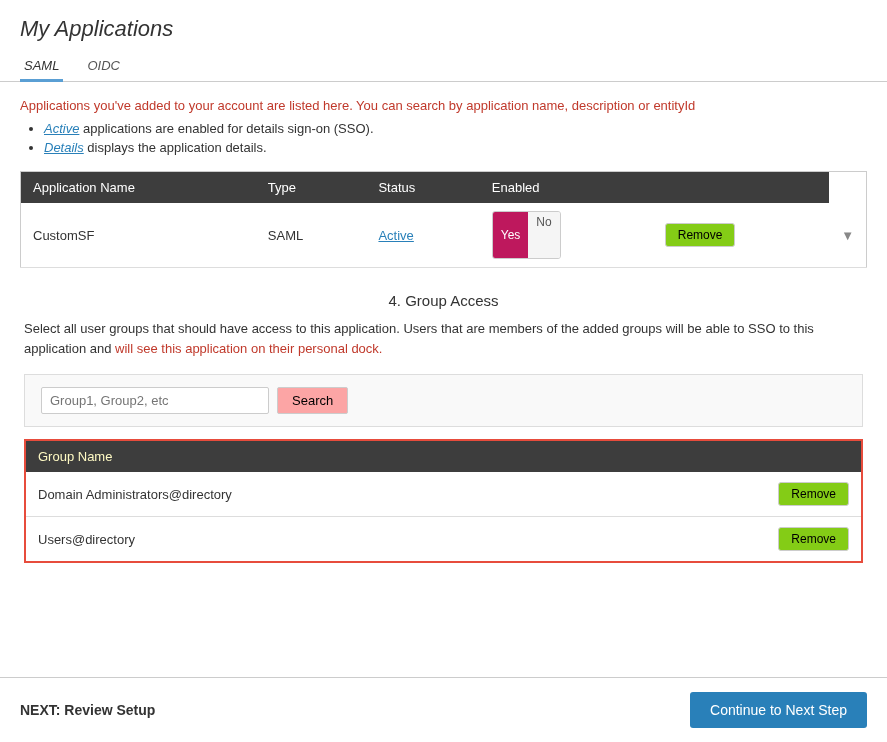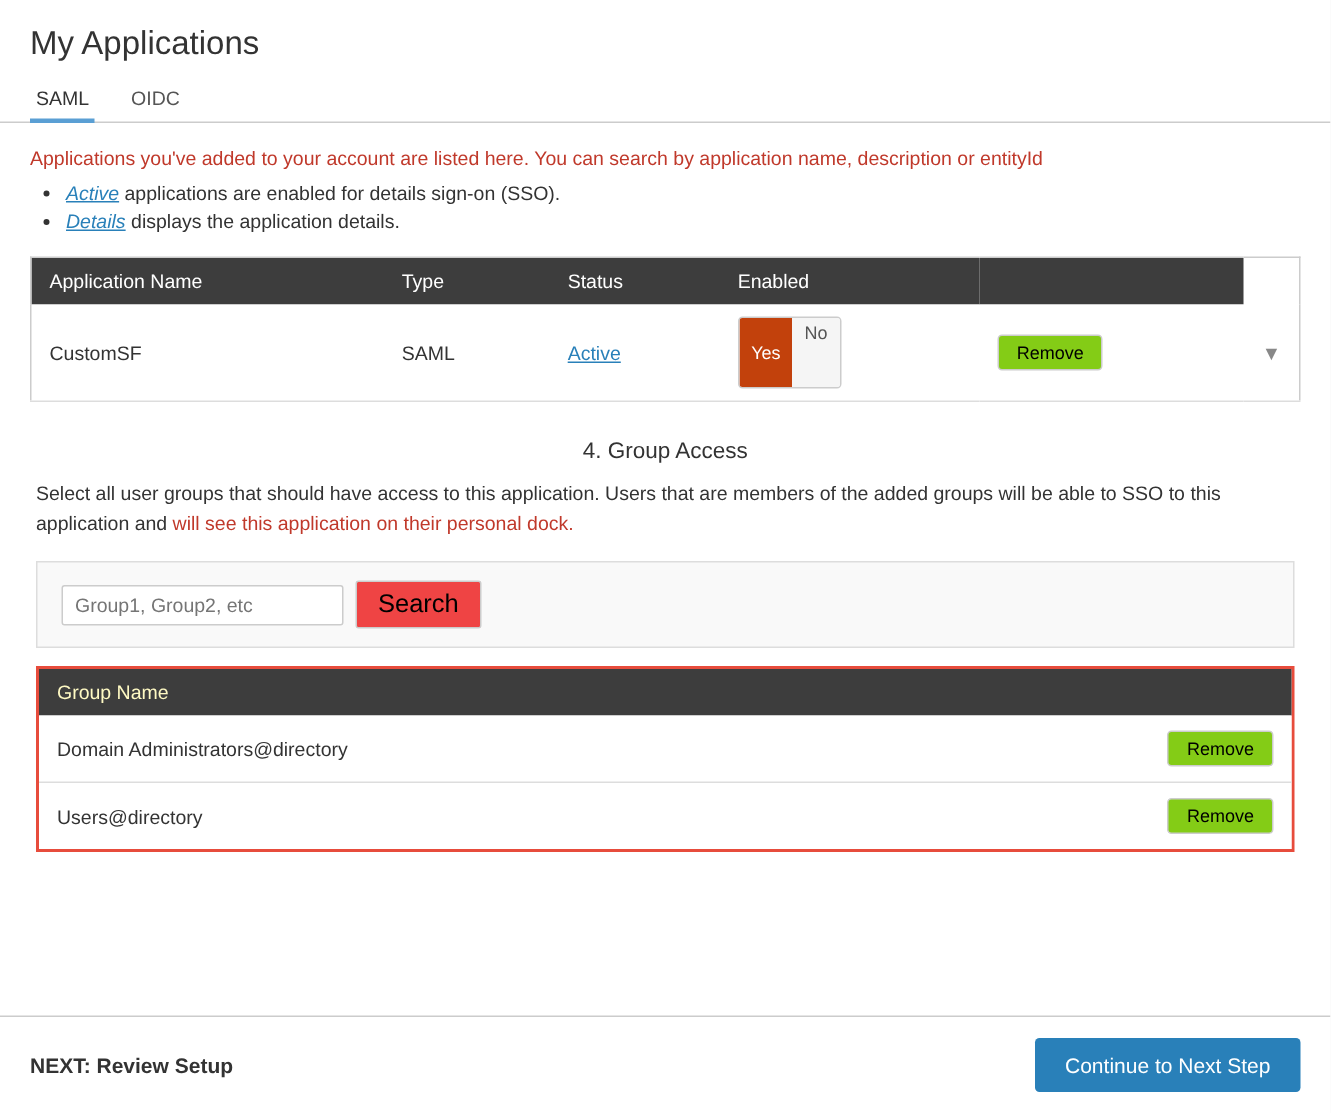--- a/index.html
+++ b/index.html
@@ -13,20 +13,21 @@
       background: #fff;
       min-height: 742px;
       width: 887px;
       margin: 0 auto;
       display: flex;
       flex-direction: column;
     }
     .page-header {
       padding: 16px 20px 0 20px;
       border-bottom: 1px solid #ccc;
+      font-style: italic;
     }
     .page-title {
       font-size: 22px;
       font-weight: normal;
       color: #333;
       margin-bottom: 10px;
     }
     .tabs {
       display: flex;
       gap: 20px;
@@ -99,21 +100,21 @@
       cursor: pointer;
     }
     .toggle-btn {
       display: inline-flex;
       border: 1px solid #ccc;
       border-radius: 3px;
       overflow: hidden;
       font-size: 12px;
     }
     .toggle-btn .toggle-yes {
-      background: #c2410c;
+      background: #be185d;
       color: #fff;
       padding: 16px 8px;
       cursor: pointer;
     }
     .toggle-btn .toggle-no {
       background: #f5f5f5;
       color: #555;
       padding: 3px 8px;
       cursor: pointer;
     }
@@ -154,29 +155,29 @@
       margin-bottom: 12px;
       display: flex;
       align-items: center;
       gap: 8px;
     }
     .search-input {
       padding: 5px 8px;
       border: 1px solid #ccc;
       font-size: 13px;
       color: #999;
-      width: 188px;
+      width: 228px;
       border-radius: 2px;
     }
     .search-button {
       padding: 5px 14px;
-      background: #ef4444;
-      border: 1px solid #ccc;
-      cursor: pointer;
-      font-size: 17px;
+      background: #fca5a5;
+      border: 1px solid #ccc;
+      cursor: pointer;
+      font-size: 13px;
       border-radius: 2px;
     }
     
     .group-table-wrapper {
       border: 2px solid #e74c3c;
     }
     .group-table {
       width: 100%;
       border-collapse: collapse;
     }

